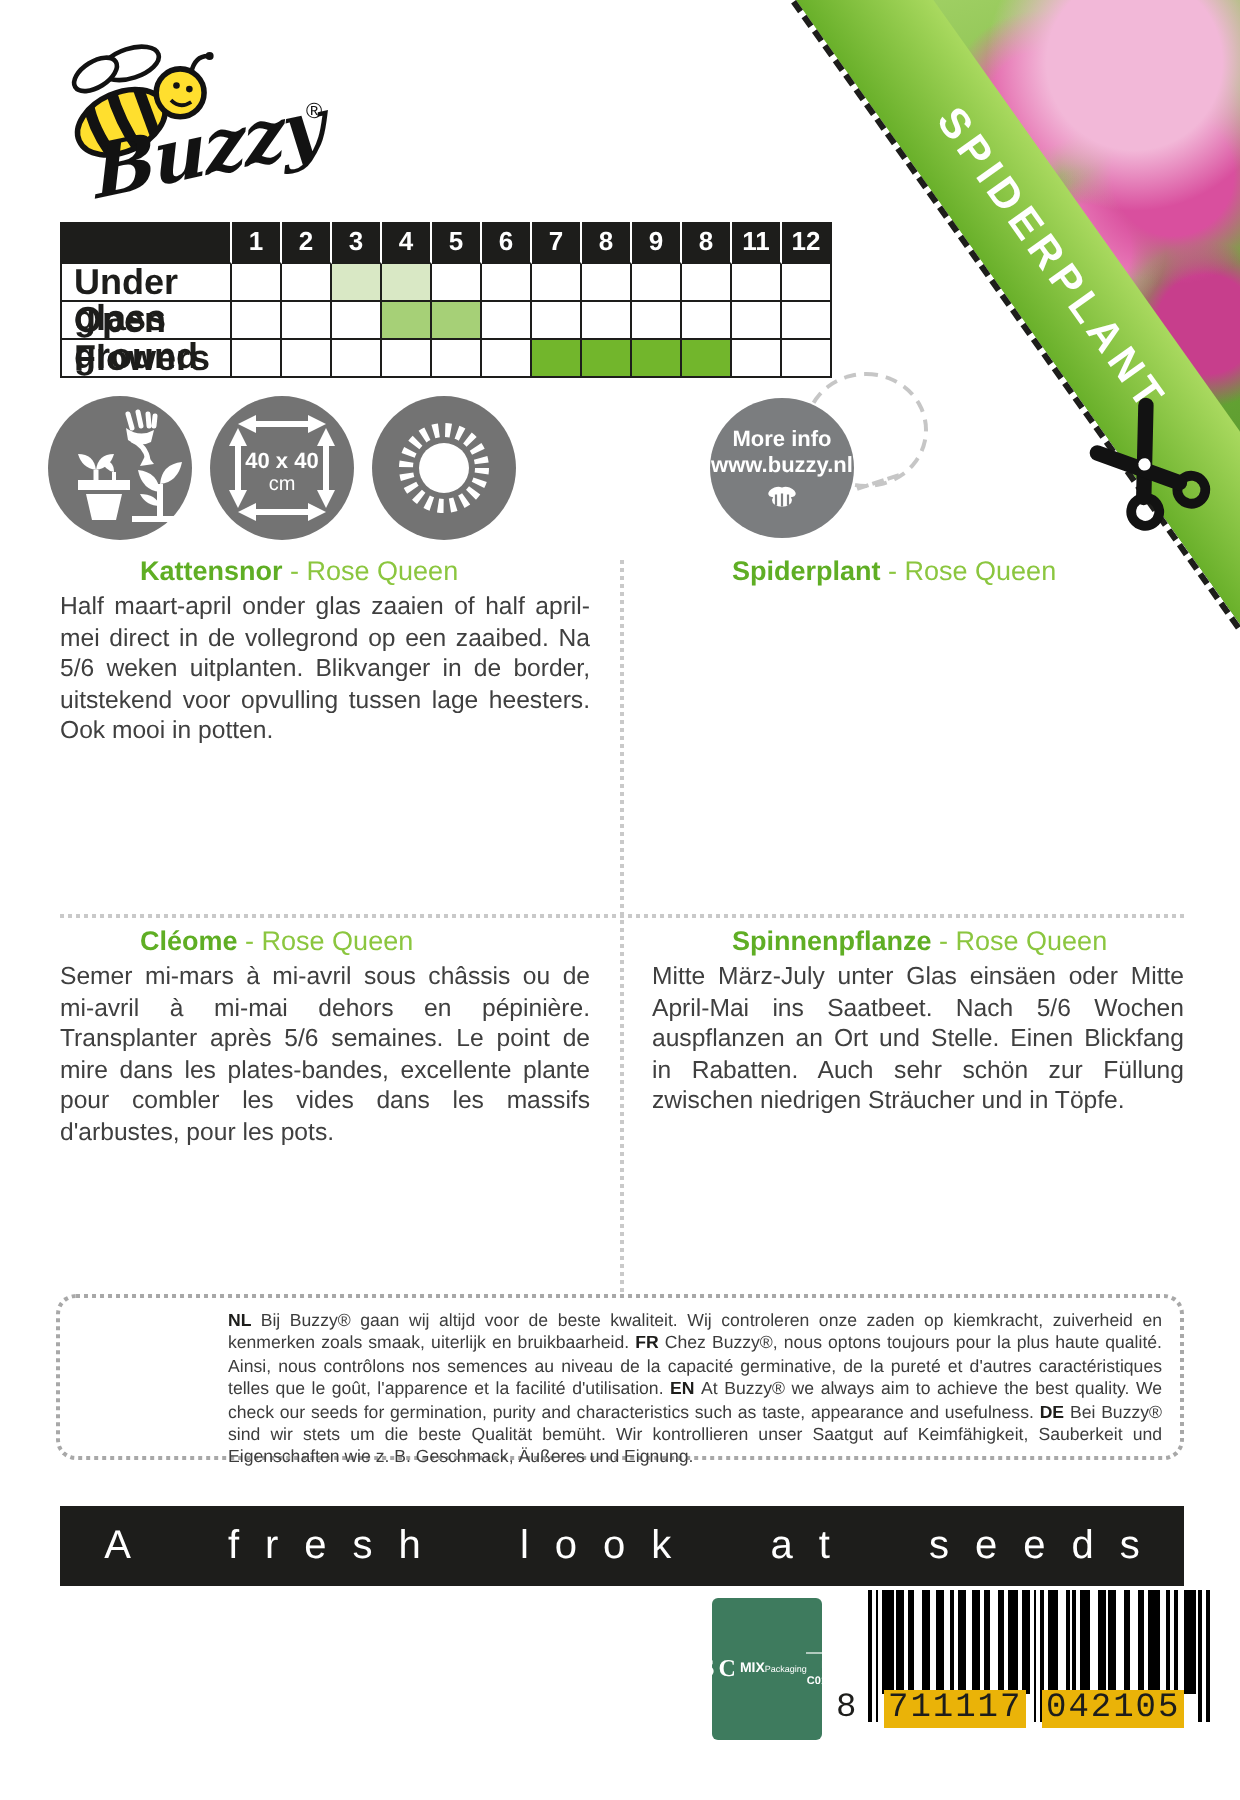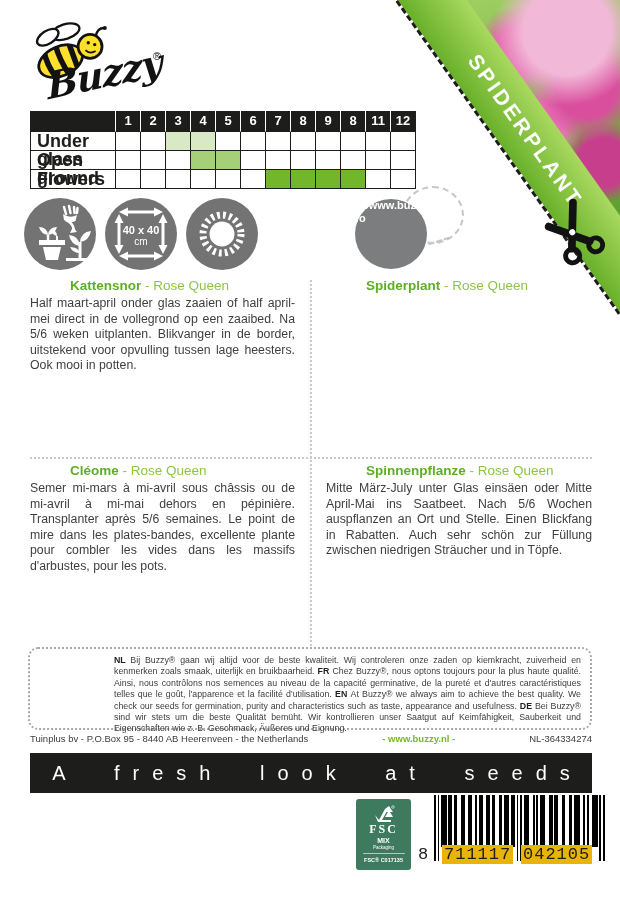--- a/index.html
+++ b/index.html
@@ -56,21 +56,21 @@
   
   .icon-circle{position:absolute;top:198px;width:72px;height:72px;border-radius:50%;
     background:#737373;}
   .icon-circle svg{width:72px;height:72px;display:block;}
   .more-info-bubble{position:absolute;left:402px;top:186px;width:58px;height:54px;
     border:2px dashed #c6c6c6;border-radius:50%;z-index:1;}
   .more-info-tail{position:absolute;left:428px;top:240px;width:22px;height:0;
     border-top:2px dashed #c6c6c6;transform:rotate(-18deg);z-index:1;}
   .more-info{position:absolute;left:355px;top:199px;width:72px;height:70px;
     border-radius:50%;background:#7b7d7f;z-index:2;color:#fff;text-align:center;
-    display:flex;flex-direction:row;justify-content:center;align-items:flex-start;}
+    display:flex;flex-direction:column;justify-content:center;align-items:center;}
   .more-info .mi-line{font-size:11px;font-weight:700;line-height:13px;}
   .more-info svg{width:18px;height:12px;margin-top:2px;}
   
   .desc{position:absolute;width:265px;}
   .desc-title{font-size:13.5px;}
   .desc-name{font-weight:700;color:#5fae24;padding-left:40px;}
   .desc-variety{color:#8bc63f;}
   .desc-body{margin-top:3px;font-size:12.3px;line-height:15.5px;color:#3f3f3f;
     text-align:justify;}
   .divider-v{position:absolute;left:310px;top:280px;height:366px;width:0;
@@ -91,21 +91,21 @@
   
   .address-row{position:absolute;left:30px;top:733px;width:562px;font-size:9.5px;
     color:#3c3c3c;display:flex;justify-content:space-between;align-items:baseline;}
   .address-row .site{color:#76b82a;font-weight:700;}
   
   .banner{position:absolute;left:30px;top:753px;width:562px;height:40px;
     background:#1d1d1b;color:#fff;display:flex;align-items:center;justify-content:center;}
   .banner span{font-size:20px;letter-spacing:13px;word-spacing:18px;padding-left:13px;}
   
   .fsc{position:absolute;left:356px;top:799px;width:55px;height:71px;background:#3e7b5e;
-    border-radius:3px;color:#fff;text-align:center;display:flex;flex-direction:column;
+    border-radius:3px;color:#fff;text-align:right;display:flex;
     align-items:center;justify-content:center;}
   .fsc svg{width:22px;height:18px;}
   .fsc .fsc-acronym{font-family:"Liberation Serif",serif;font-weight:700;font-size:12px;
     letter-spacing:2px;line-height:13px;}
   .fsc .fsc-mix{font-size:7px;font-weight:700;line-height:9px;}
   .fsc .fsc-pack{font-size:4.5px;line-height:6px;}
   .fsc .fsc-lic{font-size:5.5px;font-weight:700;line-height:8px;border-top:1px solid rgba(255,255,255,.6);
     margin-top:2px;padding-top:2px;width:42px;}
   
   .barcode{position:absolute;left:418px;top:795px;width:195px;height:78px;}
@@ -316,25 +316,20 @@
     <div class="desc-body">Mitte März-July unter Glas einsäen oder Mitte April-Mai ins Saatbeet. Nach 5/6 Wochen auspflanzen an Ort und Stelle. Einen Blickfang in Rabatten. Auch sehr schön zur Füllung zwischen niedrigen Sträucher und in Töpfe.</div>
   </div>
 
   <div class="divider-v"></div>
   <div class="divider-h"></div>
 
   <div class="info-box">
     <div class="fine-print"><b>NL </b><span>Bij Buzzy® gaan wij altijd voor de beste kwaliteit. Wij controleren onze zaden op kiemkracht, zuiverheid en kenmerken zoals smaak, uiterlijk en bruikbaarheid. </span><b>FR </b><span>Chez Buzzy®, nous optons toujours pour la plus haute qualité. Ainsi, nous contrôlons nos semences au niveau de la capacité germinative, de la pureté et d'autres caractéristiques telles que le goût, l'apparence et la facilité d'utilisation. </span><b>EN </b><span>At Buzzy® we always aim to achieve the best quality. We check our seeds for germination, purity and characteristics such as taste, appearance and usefulness. </span><b>DE </b><span>Bei Buzzy® sind wir stets um die beste Qualität bemüht. Wir kontrollieren unser Saatgut auf Keimfähigkeit, Sauberkeit und Eigenschaften wie z. B. Geschmack, Äußeres und Eignung.</span></div>
   </div>
 
-  <div class="address-row">
-    <span>Tuinplus bv - P.O.Box 95 - 8440 AB Heerenveen - the Netherlands</span>
-    <span class="site">- www.buzzy.nl -</span>
-    <span>NL-364334274</span>
-  </div>
 
   <div class="banner">
     <span>A fresh look at seeds</span>
   </div>
 
   <div class="fsc">
     <svg viewBox="0 0 22 18">
       <path d="M2 10 l4 5 6 -11 2 2 -5 9 h9 v2 H5 z" fill="#fff"></path>
       <path d="M12 4 l4 -3 4 6 -3 0 3 5 h-8 l3 -5 h-3 z" fill="#fff"></path>
       <circle cx="20" cy="2" r="1.3" fill="none" stroke="#fff" stroke-width="0.6"></circle>

